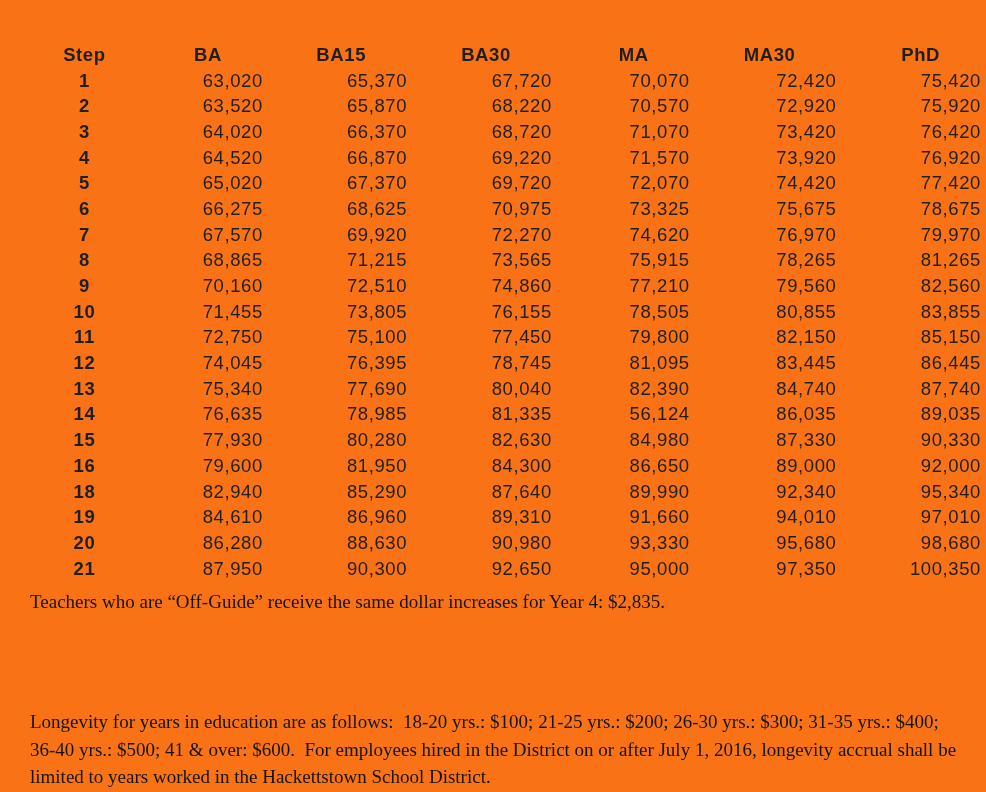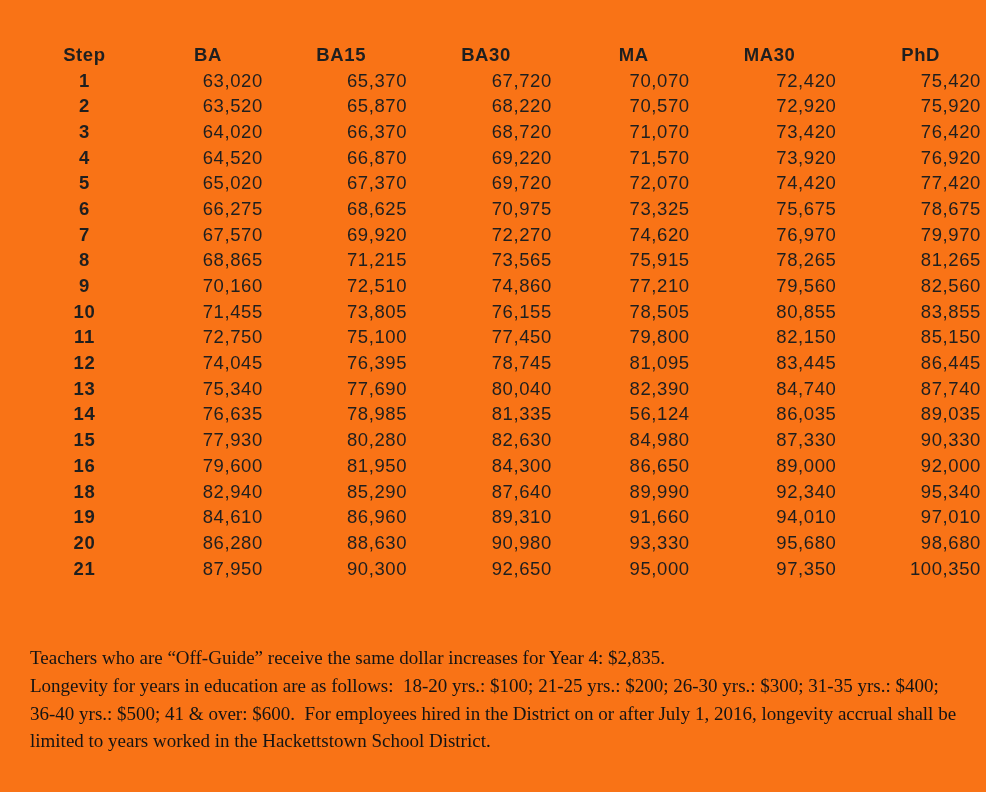--- a/index.html
+++ b/index.html
@@ -41,22 +41,22 @@
     position: absolute;
     left: 30px;
     width: 928px;
     margin: 0;
     font-family: "Liberation Serif", serif;
     font-size: 19px;
     line-height: 27.5px;
     color: #141414;
     white-space: pre-wrap;
   }
-  .note-offguide { top: 644px; }
-  .note-longevity { top: 672px; }
+  .note-offguide { top: 588px; }
+  .note-longevity { top: 708px; }
 </style>
 </head>
 <body>
 
 <div class="page">
 
   <table class="salary-table">
     <thead>
       <tr>
           <th class="col-step">Step</th>

